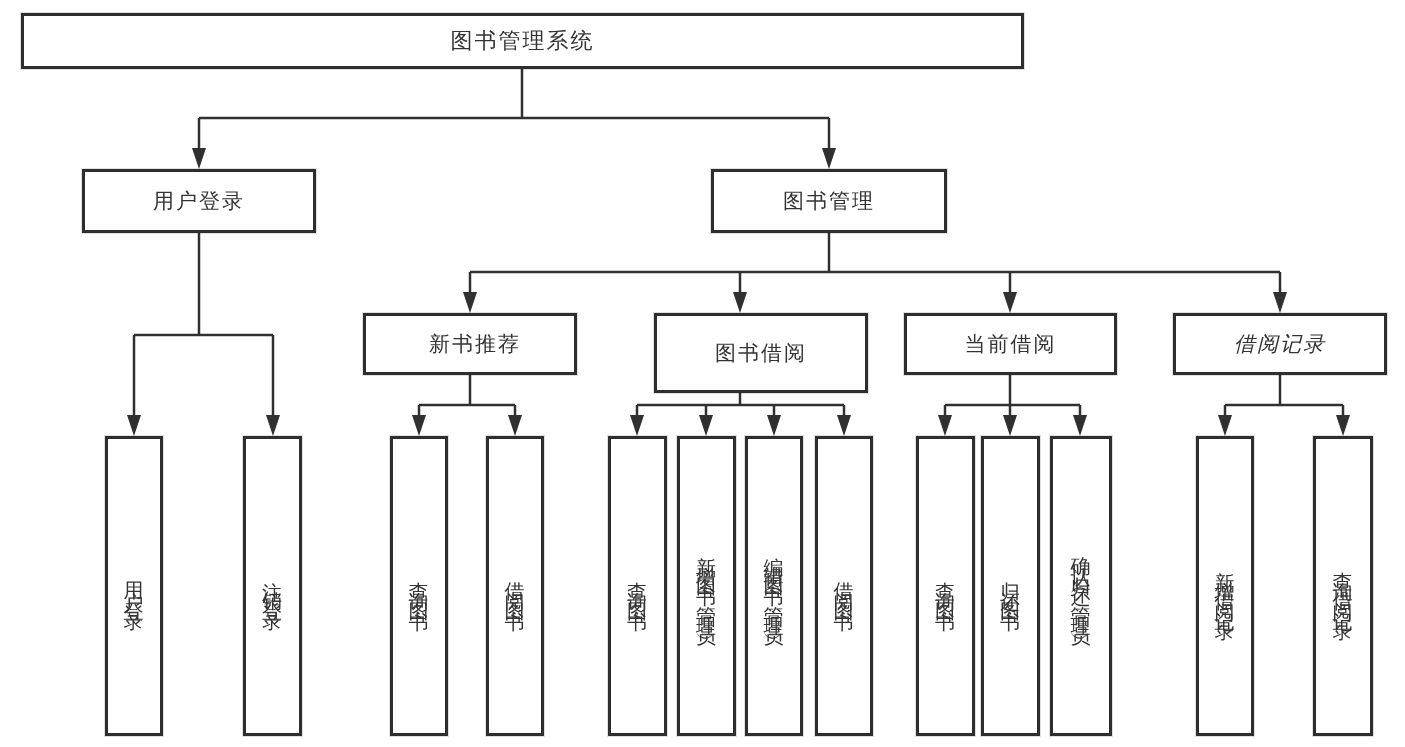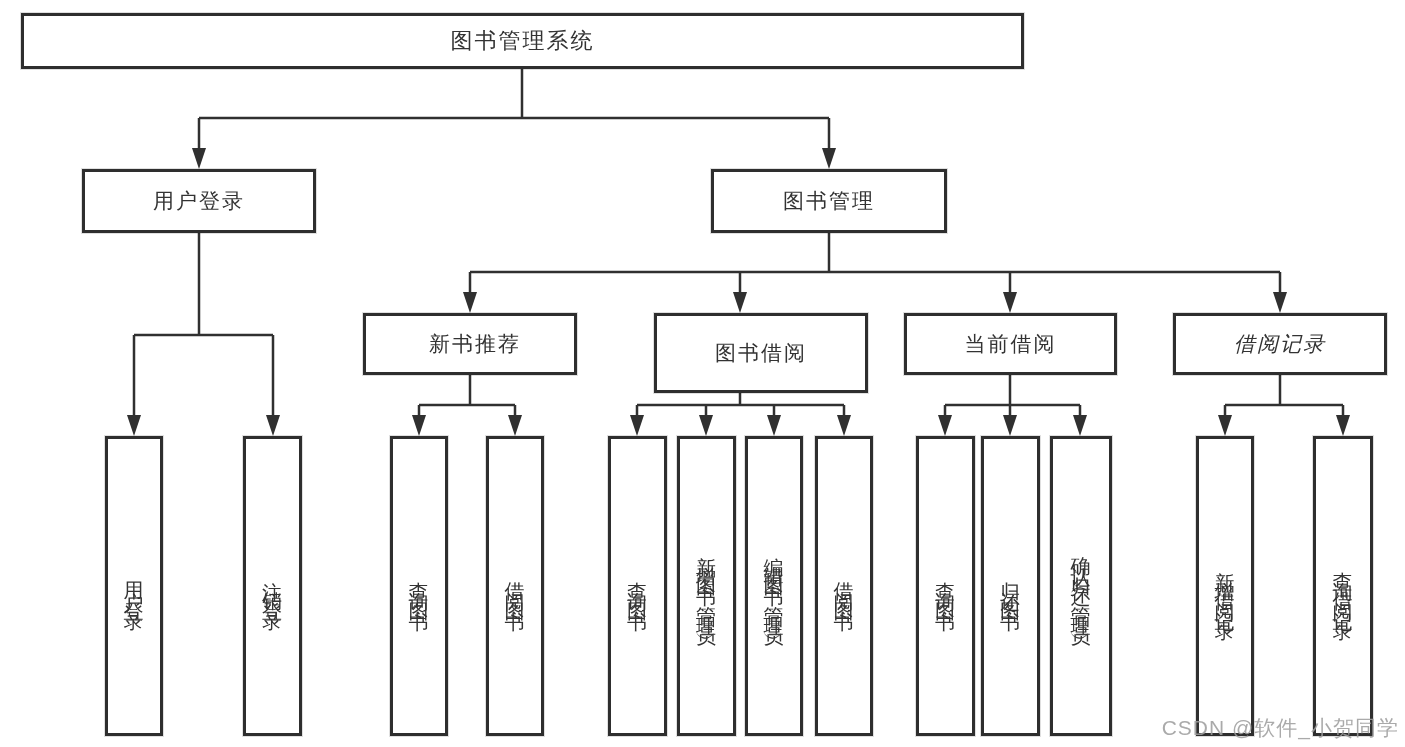--- a/index.html
+++ b/index.html
@@ -147,15 +147,14 @@
   <div class="box vbox" style="left:745px; top:436px; width:58px; height:300px;">编辑图书（管理员）</div>
   <div class="box vbox" style="left:815px; top:436px; width:58px; height:300px;">借阅图书</div>
 
   <div class="box vbox" style="left:916px; top:436px; width:59px; height:300px;">查询图书</div>
   <div class="box vbox" style="left:981px; top:436px; width:59px; height:300px;">归还图书</div>
   <div class="box vbox" style="left:1050px; top:436px; width:62px; height:300px;">确认归还（管理员）</div>
 
   <div class="box vbox" style="left:1196px; top:436px; width:58px; height:300px;">新增借阅记录</div>
   <div class="box vbox" style="left:1313px; top:436px; width:60px; height:300px;">查询借阅记录</div>
 
-  <div class="watermark">CSDN @软件_小贺同学</div>
 
 </div>
 
 </body></html>

